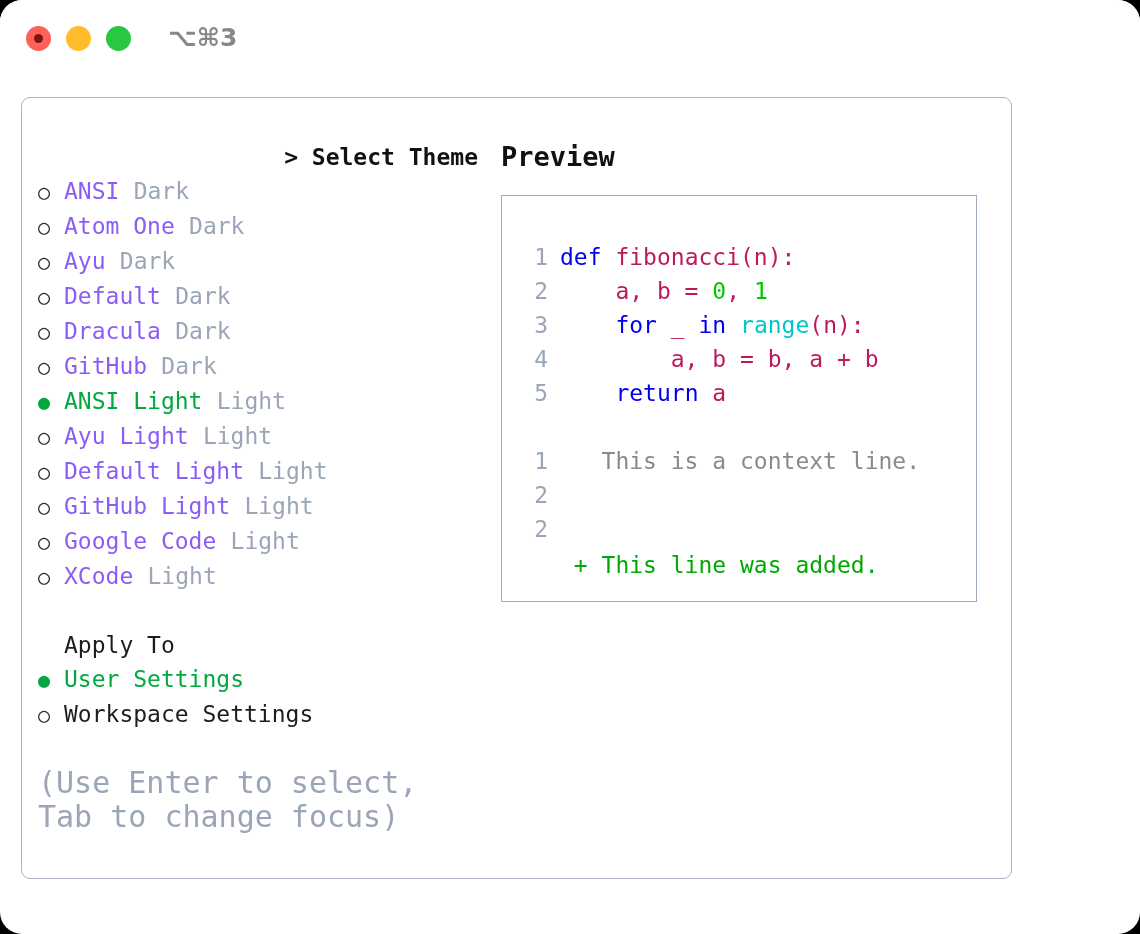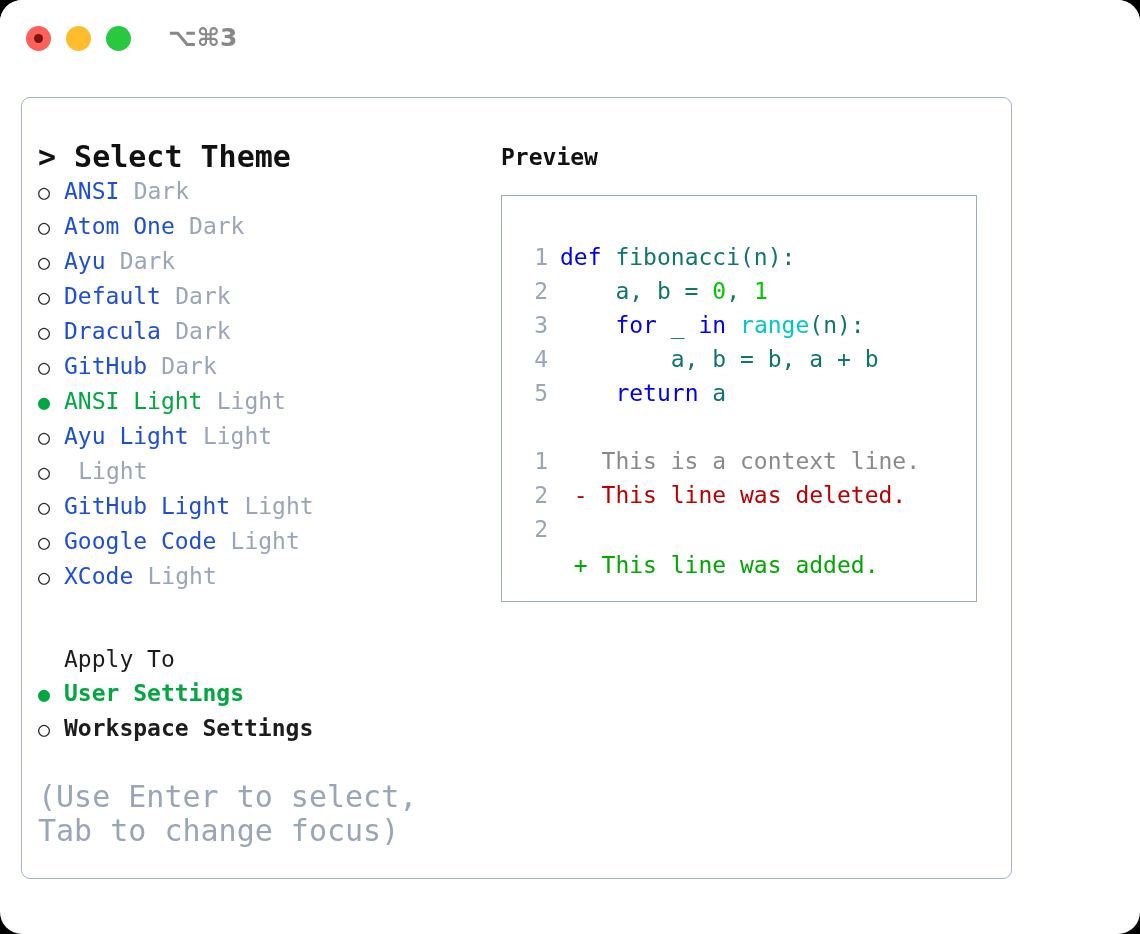--- a/index.html
+++ b/index.html
@@ -82,86 +82,87 @@
   }
 
   
   #left-col {
     position: absolute;
     left: 16px;
     top: 42px;
     width: 440px;
   }
   .section-header {
-    font-size: 30px;
+    font-size: 23px;
     font-weight: bold;
     color: #111111;
     line-height: 34px;
     white-space: pre;
+    text-align: right;
   }
   .theme-row {
     display: flex;
     align-items: baseline;
     line-height: 34px;
     font-size: 23px;
     white-space: pre;
   }
   .marker {
     width: 26px;
     flex: 0 0 26px;
     font-size: 20px;
     color: #2b2b2b;
   }
   .marker.sel { color: #00a83f; }
-  .theme-name { color: #1d4ed8; }
+  .theme-name { color: #8b5cf6; }
   .theme-row.selected .theme-name { color: #00a83f; }
   .theme-kind {
     color: #9aa5b8;
     margin-left: 0.62em;
   }
 
   
   #apply-group {
-    margin-top: 48px;
+    margin-top: 34px;
   }
   .apply-title {
     font-size: 23px;
     color: #1c1c1c;
     line-height: 34px;
     padding-left: 26px;
     white-space: pre;
   }
   .apply-row {
     display: flex;
     align-items: baseline;
     line-height: 34px;
     font-size: 23px;
     white-space: pre;
   }
-  .apply-label { color: #1c1c1c; font-weight: bold; }
+  .apply-label { color: #1c1c1c; }
   .apply-row.selected .apply-label { color: #00a83f; }
 
   
   #hint {
     margin-top: 34px;
     font-size: 30px;
     line-height: 34px;
     color: #9aa5b8;
     width: 410px;
   }
 
   
   #right-col {
     position: absolute;
     left: 479px;
     top: 42px;
     width: 480px;
   }
   #preview-title {
-    font-size: 23px;
+    font-size: 27px;
     font-weight: bold;
     color: #111111;
     line-height: 34px;
     white-space: pre;
   }
   #preview-box {
     margin-top: 21px;
     width: 476px;
     height: 407px;
     border: 1.8px solid #a0abbd;
@@ -182,21 +183,21 @@
     text-align: right;
     color: #9aa5b8;
     margin-right: 12px;
   }
   .spacer-line { height: 34px; }
 
   
   .tok-kw  { color: #0000ee; }
   .tok-num { color: #00c800; }
   .tok-fn  { color: #00c8c8; }
-  .tok-txt { color: #0f766e; }
+  .tok-txt { color: #be185d; }
 
   
   .diff-ctx { color: #8a8a8a; }
   .diff-del { color: #bb0000; }
   .diff-add { color: #00a800; margin-top: 36px; }
 </style>
 </head>
 <body>
 
 <div id="window">
@@ -220,21 +221,21 @@
 
       <div id="theme-list">
           <div class="theme-row"><span class="marker">○</span><span class="theme-name">ANSI</span><span class="theme-kind">Dark</span></div>
           <div class="theme-row"><span class="marker">○</span><span class="theme-name">Atom One</span><span class="theme-kind">Dark</span></div>
           <div class="theme-row"><span class="marker">○</span><span class="theme-name">Ayu</span><span class="theme-kind">Dark</span></div>
           <div class="theme-row"><span class="marker">○</span><span class="theme-name">Default</span><span class="theme-kind">Dark</span></div>
           <div class="theme-row"><span class="marker">○</span><span class="theme-name">Dracula</span><span class="theme-kind">Dark</span></div>
           <div class="theme-row"><span class="marker">○</span><span class="theme-name">GitHub</span><span class="theme-kind">Dark</span></div>
           <div class="theme-row selected"><span class="marker sel">●</span><span class="theme-name">ANSI Light</span><span class="theme-kind">Light</span></div>
           <div class="theme-row"><span class="marker">○</span><span class="theme-name">Ayu Light</span><span class="theme-kind">Light</span></div>
-          <div class="theme-row"><span class="marker">○</span><span class="theme-kind">Light</span></div>
+          <div class="theme-row"><span class="marker">○</span><span class="theme-name">Default Light</span><span class="theme-kind">Light</span></div>
           <div class="theme-row"><span class="marker">○</span><span class="theme-name">GitHub Light</span><span class="theme-kind">Light</span></div>
           <div class="theme-row"><span class="marker">○</span><span class="theme-name">Google Code</span><span class="theme-kind">Light</span></div>
           <div class="theme-row"><span class="marker">○</span><span class="theme-name">XCode</span><span class="theme-kind">Light</span></div>
         </div>
 
       <div id="apply-group">
         <div class="apply-title">Apply To</div>
         <div id="apply-list">
             <div class="apply-row selected"><span class="marker sel">●</span><span class="apply-label">User Settings</span></div>
             <div class="apply-row"><span class="marker">○</span><span class="apply-label">Workspace Settings</span></div>
@@ -250,20 +251,20 @@
         <div id="code-block">
             <div class="code-line"><span class="ln">1</span><span><span class="tok-kw">def</span><span class="tok-txt"> fibonacci(n):</span></span></div>
             <div class="code-line"><span class="ln">2</span><span><span class="tok-txt">    a, b = </span><span class="tok-num">0</span><span class="tok-txt">, </span><span class="tok-num">1</span></span></div>
             <div class="code-line"><span class="ln">3</span><span><span class="tok-txt">    </span><span class="tok-kw">for</span><span class="tok-txt"> _ </span><span class="tok-kw">in</span><span class="tok-txt"> </span><span class="tok-fn">range</span><span class="tok-txt">(n):</span></span></div>
             <div class="code-line"><span class="ln">4</span><span><span class="tok-txt">        a, b = b, a + b</span></span></div>
             <div class="code-line"><span class="ln">5</span><span><span class="tok-txt">    </span><span class="tok-kw">return</span><span class="tok-txt"> a</span></span></div>
           </div>
         <div class="spacer-line"></div>
         <div id="diff-block">
             <div class="code-line"><span class="ln">1</span><span class="diff-ctx">   This is a context line.</span></div>
-            <div class="code-line"><span class="ln">2</span><span class="diff-del"> - This line was deleted.</span></div>
+            <div class="code-line"><span class="ln">2</span></div>
             <div class="code-line"><span class="ln">2</span><span class="diff-add"> + This line was added.</span></div>
           </div>
       </div>
     </div>
 
   </div>
 </div>
 
 </body></html>

